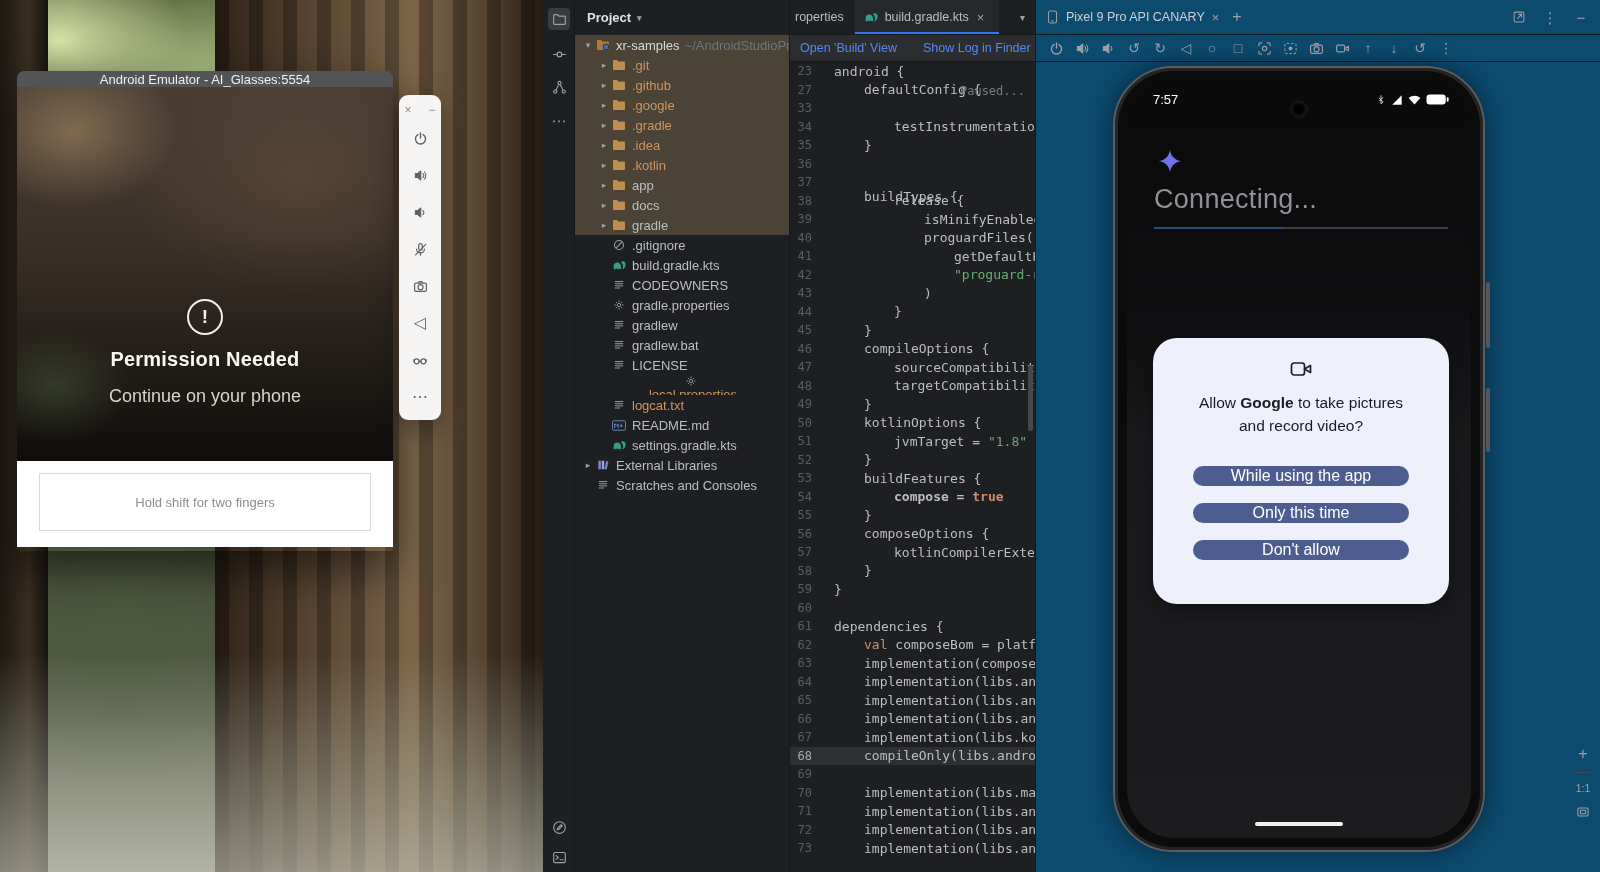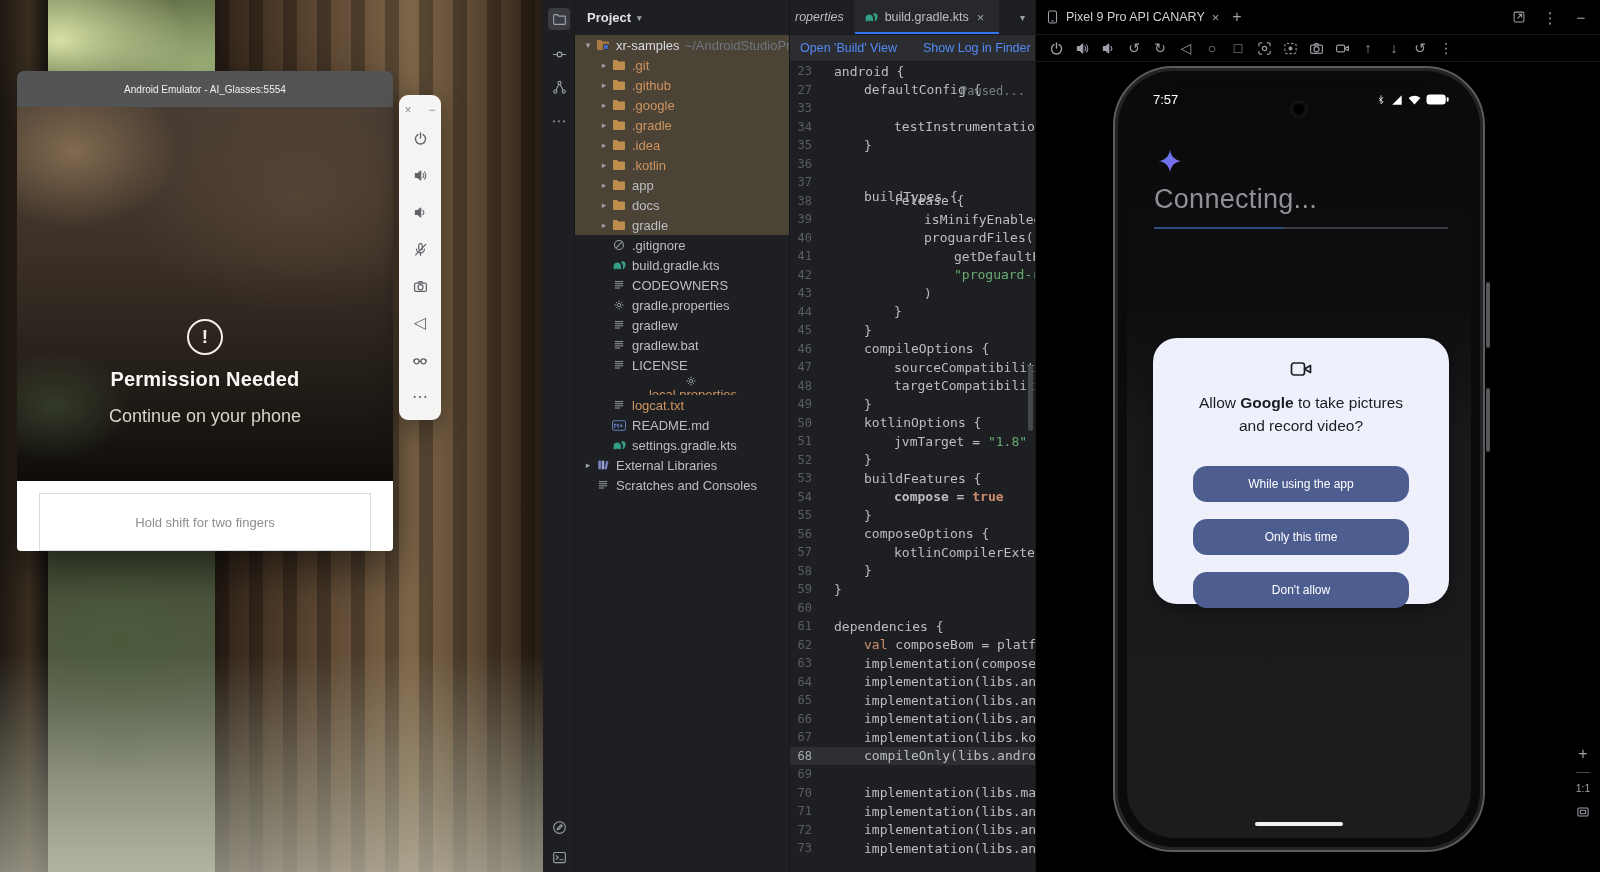--- a/index.html
+++ b/index.html
@@ -14,21 +14,21 @@
     radial-gradient(260px 200px at 120px 640px,#4c5a3c 0%,rgba(76,90,60,0) 70%),
     linear-gradient(180deg,#55603c 0%,#4a5538 30%,#3c452e 55%,#585d4a 80%,#8a8d7a 100%);}
   .trunk.main{position:absolute;left:215px;top:0;width:330px;height:872px;background:
     repeating-linear-gradient(90deg,rgba(0,0,0,.28) 0 14px,rgba(0,0,0,0) 14px 34px),
     linear-gradient(90deg,#2e2218 0%,#4a3827 18%,#6b543c 45%,#7d6548 60%,#4f3d2b 85%,#241a12 100%);}
   .trunk.left{position:absolute;left:0;top:0;width:48px;height:872px;background:linear-gradient(90deg,#1d1812,#3a2e20 60%,#171310);}
   .mist{position:absolute;left:0;bottom:0;width:543px;height:220px;background:linear-gradient(180deg,rgba(190,195,175,0) 0%,rgba(190,195,175,.45) 70%,rgba(205,205,190,.6) 100%);}
 
   
   .emu-window{position:absolute;left:17px;top:71px;width:376px;height:480px;border-radius:7px 7px 4px 4px;box-shadow:0 18px 45px rgba(0,0,0,.55);overflow:hidden;}
-  .emu-title{height:36px;background:#535456;color:#f0f0f0;font-size:10px;display:flex;align-items:center;justify-content:center;}
+  .emu-title{height:16px;background:#535456;color:#f0f0f0;font-size:13px;display:flex;align-items:center;justify-content:center;}
   .emu-screen{position:relative;height:374px;background:
     radial-gradient(150px 110px at 15% 12%,rgba(225,185,130,.38),transparent 70%),
     radial-gradient(230px 150px at 75% 25%,rgba(130,100,72,.30),transparent 75%),
     radial-gradient(110px 80px at 10% 80%,rgba(78,98,64,.45),transparent 70%),
     linear-gradient(180deg,#4a3d33 0%,#3b3027 40%,#251f19 70%,#0f0d0b 100%);}
   .emu-dialog{position:absolute;left:0;right:0;top:212px;text-align:center;}
   .excl{width:36px;height:36px;border:2.5px solid #f3efe8;border-radius:50%;color:#f3efe8;font-size:19px;font-weight:bold;line-height:31px;margin:0 auto;}
   .emu-d-title{margin-top:13px;font-size:20px;font-weight:bold;color:#faf8f4;letter-spacing:.2px;}
   .emu-d-sub{margin-top:15px;font-size:18px;color:#d9d3c8;font-weight:400;}
   .emu-bottom{height:86px;background:#fff;padding:12px 22px;}
@@ -64,40 +64,40 @@
   .t-icon{width:16px;margin-right:5px;display:inline-flex;justify-content:center;flex:none;}
   .t-label{color:#bcbec4;}
   .t-label.bright{color:#d7dae0;}
   .t-label.orange{color:#cf9560;}
   .t-path{color:#6f7680;margin-left:5px;overflow:hidden;}
 
   
   .editor{position:absolute;left:247px;top:0;width:245px;height:100%;background:#1e1f22;}
   .tabbar{height:35px;display:flex;align-items:stretch;border-bottom:1px solid #17181a;background:#1e1f22;}
   .tab{display:flex;align-items:center;gap:6px;padding:0 10px;font-size:12.5px;color:#bcbec4;}
-  .tab.partial{padding-left:5px;border-right:1px solid #26282b;font-style:italic;}
+  .tab.partial{padding-left:5px;border-right:1px solid #26282b;}
   .tab.active{background:#26282b;box-shadow:inset 0 -2px 0 #3574f0;}
   .tab-close{color:#9da0a8;font-size:13px;margin-left:2px;width:12px;}
   .tab-chevron{margin-left:auto;align-self:center;color:#9da0a8;font-size:10px;padding-right:10px;}
   .tab .icon{width:14px;height:14px;}
   .notif{height:27px;background:#2b2d30;border-bottom:1px solid #17181a;display:flex;align-items:center;gap:26px;padding-left:10px;font-size:12.5px;}
   .notif a{color:#548af7;text-decoration:none;cursor:pointer;white-space:nowrap;}
   .code{position:absolute;top:62px;left:0;right:0;bottom:0;font-family:"DejaVu Sans Mono","Liberation Mono",monospace;font-size:13px;overflow:hidden;}
   .c-row{height:18.5px;display:flex;align-items:center;white-space:pre;}
   .c-row.cur{background:#2d2f33;}
   .c-num{width:34px;flex:none;text-align:right;padding-right:12px;color:#5a5d63;font-size:12px;font-family:inherit;}
   .c-row.cur .c-num{color:#a9abb2;}
   .c-txt{flex:1;overflow:hidden;}
   .tok-s{color:#6aab73;}
   .tok-k{color:#cf8e6d;}
   .paused{position:absolute;top:22px;right:10px;color:#787c82;font-size:12px;}
   .scroll-thumb{position:absolute;right:2px;top:303px;width:5px;height:66px;border-radius:3px;background:#45484d;}
 
   
-  .devices{position:absolute;left:492px;top:0;right:0;height:100%;background:#000000;border-left:1px solid #17181a;}
+  .devices{position:absolute;left:492px;top:0;right:0;height:100%;background:#0c4a6e;border-left:1px solid #17181a;}
   .dev-tabrow{height:35px;display:flex;align-items:center;padding:0 10px;gap:10px;border-bottom:1px solid #17181a;font-size:12.5px;color:#ced0d6;}
   .dev-tab{display:flex;align-items:center;gap:7px;}
   .dev-tab .icon{width:13px;height:15px;color:#9da0a8;}
   .dev-tab-close{color:#9da0a8;font-size:13px;}
   .dev-plus{color:#9da0a8;font-size:16px;margin-left:3px;}
   .dev-corner{margin-left:auto;display:flex;gap:13px;align-items:center;}
   .dev-corner .icon{color:#9da0a8;}
   .dev-toolbar{height:27px;display:flex;align-items:center;gap:6px;padding-left:10px;border-bottom:1px solid #17181a;}
   .dev-toolbar .icon{color:#9da0a8;width:20px;height:19px;font-size:14px;}
   .dev-content{position:absolute;top:62px;left:0;right:0;bottom:0;}
@@ -112,21 +112,21 @@
   .status-icons{display:flex;align-items:center;gap:5px;}
   .status-icons .icon{width:auto;height:auto;}
   .punch{position:absolute;top:20px;left:50%;transform:translateX(-50%);width:18px;height:18px;border-radius:50%;background:#000;box-shadow:inset 0 0 0 3px #131313,inset 0 0 5px #2a2a2e;}
   .gem{position:absolute;left:30px;top:68px;}
   .connecting{position:absolute;left:27px;top:104px;font-size:27px;color:#8e9196;letter-spacing:.3px;}
   .conn-line{position:absolute;left:27px;top:147px;width:294px;height:2px;background:linear-gradient(90deg,#2e4a80 0%,#2e4a80 44%,#3a3d42 44%,#3a3d42 100%);}
   .perm-card{position:absolute;left:26px;top:258px;width:296px;height:266px;border-radius:24px;background:#eef0fb;text-align:center;box-shadow:0 6px 20px rgba(0,0,0,.35);}
   .cam-ic{margin-top:19px;display:inline-block;}
   .perm-text{margin-top:6px;font-size:15.5px;line-height:23px;color:#1b1c20;}
   .perm-buttons{position:absolute;left:40px;right:40px;top:128px;display:flex;flex-direction:column;gap:17px;}
-  .perm-btn{height:36px;border-radius:14px;border:none;background:#4d5d90;color:#fff;font-size:12px;font-family:inherit;cursor:pointer;}
+  .perm-btn{height:20px;border-radius:14px;border:none;background:#4d5d90;color:#fff;font-size:16px;font-family:inherit;cursor:pointer;}
   .home-bar{position:absolute;left:50%;transform:translateX(-50%);bottom:12px;width:88px;height:4px;border-radius:2px;background:#f2f2f2;}
 
   
   .zoom-rail{position:absolute;right:8px;top:683px;display:flex;flex-direction:column;align-items:center;gap:9px;}
   .zoom-rail .icon{color:#9da0a8;font-size:16px;}
   .zoom-divider{width:14px;height:1px;background:#45484d;}
   .zoom-level{font-size:10.5px;color:#9da0a8;}
 </style>
 </head>
 <body>

